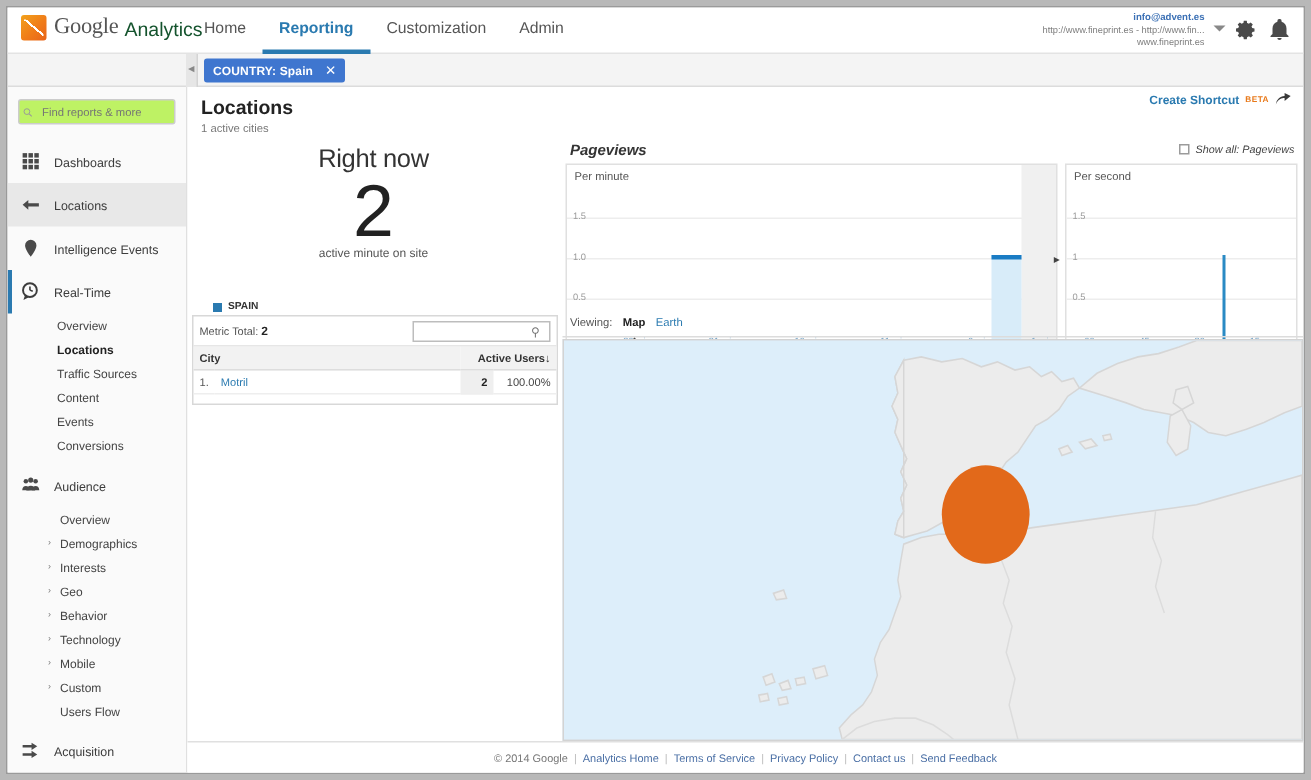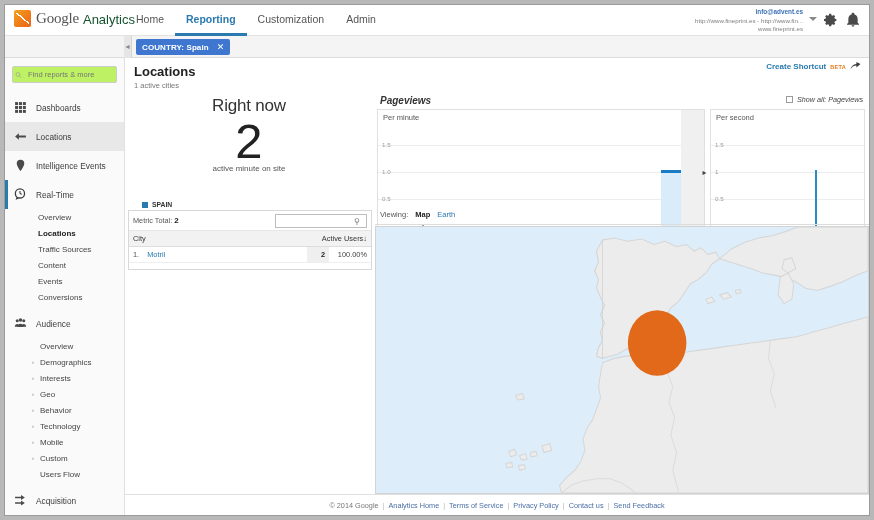--- a/index.html
+++ b/index.html
@@ -207,21 +207,21 @@
     border:1px solid #bdbdbd; background:#fff; display:flex; align-items:center;
   }
   .tbl-search input {
     border:0; outline:0; width:74px; height:12px; font-size:7px;
     font-family:"Liberation Sans", sans-serif; padding-left:3px; background:transparent;
   }
   .tbl-search .mag { width:14px; text-align:center; color:#777; font-size:8px; }
   table.rt-table { width:100%; border-collapse:collapse; }
   table.rt-table th {
     background:#f2f2f2; font-size:7.4px; color:#333; text-align:left;
-    padding:3px 4px; border-bottom:1px solid #ddd; font-weight:normal;
+    padding:3px 4px; border-bottom:1px solid #ddd; font-weight:bold;
   }
   table.rt-table th.num { text-align:right; }
   table.rt-table td {
     font-size:7.4px; color:#444; padding:3px 4px; border-bottom:1px solid #eee;
   }
   table.rt-table td.idx { width:13px; color:#555; }
   table.rt-table td.city a { color:#2a7ab0; text-decoration:none; }
   table.rt-table td.num { text-align:right; width:22px; background:#efefef; font-weight:bold; color:#222;}
   table.rt-table td.pct { text-align:right; width:42px; }
 

